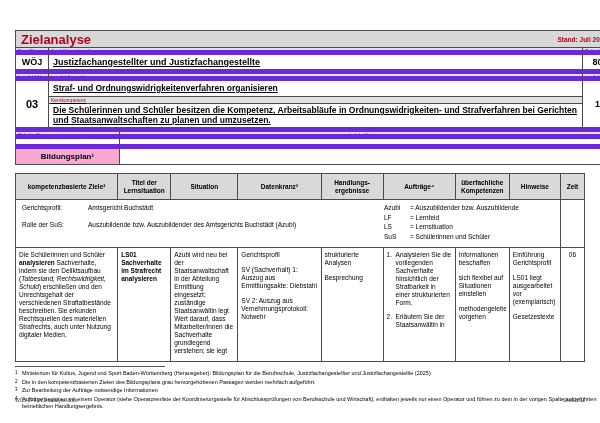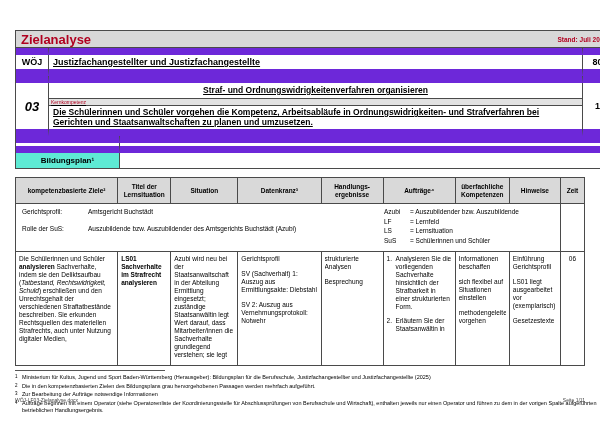--- a/index.html
+++ b/index.html
@@ -19,21 +19,21 @@
     background:#d8d8d8; border:1px solid #4a4a4a;
     height:18px; padding:0 5px;
   }
   .doc-title { font-size:13px; font-weight:bold; color:#b00020; }
   .doc-stand { font-size:6.5px; font-weight:bold; color:#b00020; }
 
   
   .form { width:100%; border-left:1px solid #4a4a4a; border-right:1px solid #4a4a4a; }
   .frow { display:flex; width:100%; }
   .fcell {
-    border-right:1px solid #4a4a4a; border-bottom:7px solid #6d28d9;
+    border-right:1px solid #4a4a4a; border-bottom:5px solid #6d28d9;
     overflow:hidden;
   }
   .fcell:last-child { border-right:none;text-align:center; }
   .lab {
     background:#e2e2e2; color:#b00020; font-size:5px; line-height:6px;
     padding:0 2px; height:7px;
   }
   .w-left { width:33px; flex:none; }
   .w-mid { flex:1;text-decoration:underline; }
   .w-right { width:29px; flex:none; }
@@ -41,21 +41,21 @@
   .center { text-align:center; padding-left:0; padding-right:0; }
   .vcenter { display:flex; align-items:center; justify-content:center; }
   .lf-title { font-weight:bold; font-size:8.5px; line-height:13px; padding:1px 4px; }
   .kern-text { font-weight:bold; font-size:8.5px; line-height:10px; padding:1px 4px 2px 4px; height:23px; }
   .w-schule { width:104px; flex:none; }
   .empty-row { height:10px; }
 
   
   .section-bar { display:flex; border:1px solid #4a4a4a; border-top:none; height:16px; }
   .section-cell {
-    background:#5eead4; font-weight:bold; font-size:8px;
+    background:#f9a8d4; font-weight:bold; font-size:8px;
     display:flex; align-items:center; justify-content:center;
   }
   .sec-left { width:104px; border-right:1px solid #4a4a4a; flex:none; }
   .sec-right { flex:1; }
 
   .gap { height:8px; }
 
   
   table.main { border-collapse:collapse; width:570px; table-layout:fixed; }
   table.main th, table.main td {
@@ -125,25 +125,25 @@
       <div class="fcell val-strong center w-right">80</div>
     </div>
 
     <div class="frow">
       <div class="fcell lab w-left">Lernfeld Nr</div>
       <div class="fcell lab w-mid">Lernfeldbezeichnung</div>
       <div class="fcell lab w-right">Jahr</div>
     </div>
 
     <div class="frow">
-      <div class="fcell w-left vcenter" style="font-weight:bold;font-size:13px;font-style:italic;">03</div>
+      <div class="fcell w-left vcenter" style="font-weight:bold;font-size:11px;">03</div>
       <div class="fcell w-mid" style="padding:0;">
-        <div class="lf-title" style="border-bottom:1px solid #4a4a4a;text-align:center;">Straf- und Ordnungswidrigkeitenverfahren organisieren</div>
+        <div class="lf-title" style="border-bottom:1px solid #4a4a4a;">Straf- und Ordnungswidrigkeitenverfahren organisieren</div>
         <div class="lab" style="border-bottom:1px solid #4a4a4a;">Kernkompetenz</div>
-        <div class="kern-text">Die Schülerinnen und Schüler vorgehen die Kompetenz, Arbeitsabläufe in Ordnungswidrigkeiten- und Strafverfahren bei Gerichten und Staatsanwaltschaften zu planen und umzusetzen.</div>
+        <div class="kern-text">Die Schülerinnen und Schüler besitzen die Kompetenz, Arbeitsabläufe in Ordnungswidrigkeiten- und Strafverfahren bei Gerichten und Staatsanwaltschaften zu planen und umzusetzen.</div>
       </div>
       <div class="fcell w-right vcenter" style="font-weight:bold;font-size:9px;">1</div>
     </div>
 
     <div class="frow">
       <div class="fcell lab w-schule">Schule, Ort</div>
       <div class="fcell lab w-mid">Lehrkräfteteam</div>
     </div>
 
     <div class="frow">

